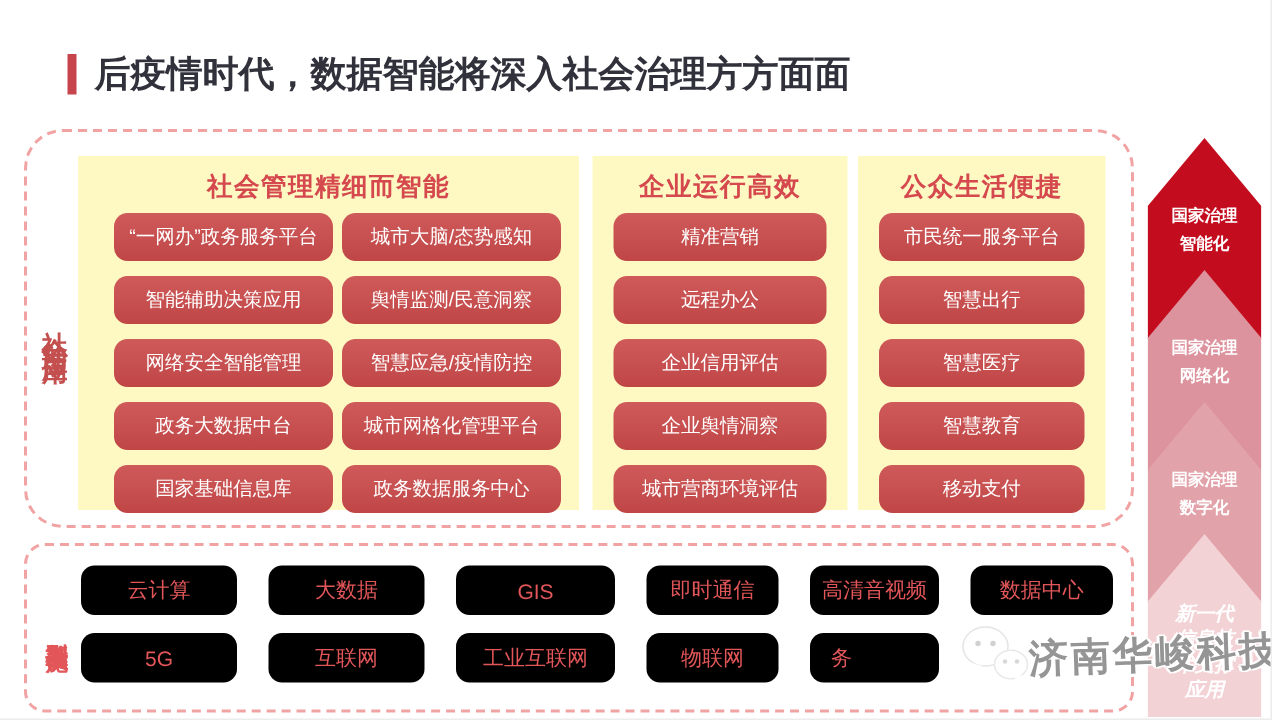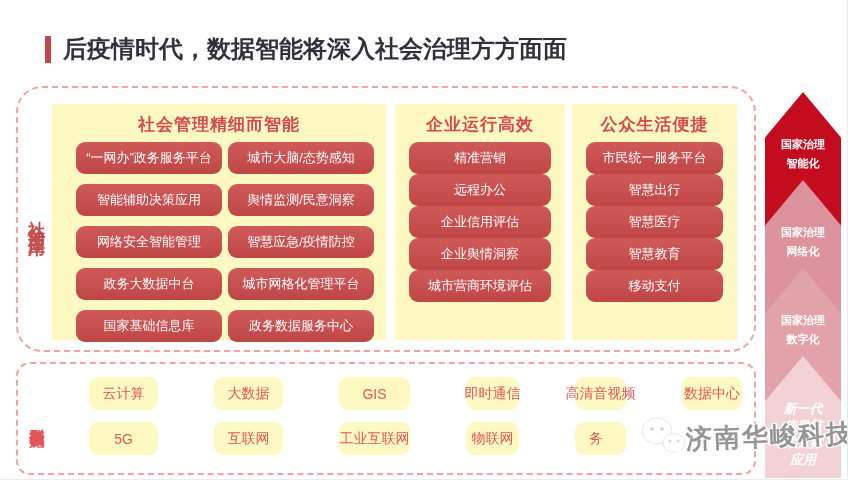--- a/index.html
+++ b/index.html
@@ -25,21 +25,21 @@
     font-weight:bold; white-space:nowrap;
   }
   .gov-v{ left:7px; top:50%; transform:translateY(-50%); color:#c44f4f; font-size:17px; letter-spacing:4px; }
 
   .group{ position:absolute; top:16px; height:236px; background:#fef9c3; }
   .g1{ left:34px; width:334px; }
   .g2{ left:377px; width:170px; }
   .g3{ left:554px; width:165px; }
   .group-header{ text-align:center; padding-top:9px; font-size:17px; font-weight:bold; color:#d4484e; letter-spacing:1px; }
   .two-col{ display:grid; grid-template-columns:146px 146px; gap:10px 6px; margin-top:6px; padding:0 12px 0 24px; }
-  .one-col{ display:flex; flex-direction:column; margin-top:6px; padding:0 14px; }
+  .one-col{ display:flex; flex-direction:column; gap:10px; margin-top:6px; padding:0 14px; }
   .chip{
     height:32px; border-radius:9px; background:linear-gradient(#cf5a5a,#c04646);
     color:#fff; font-size:13px; display:flex; align-items:center; justify-content:center;
     white-space:nowrap;
     text-align:right;
   }
 
   
   .step{
     position:absolute; left:765px; width:76px;
@@ -59,22 +59,22 @@
     position:absolute; left:16px; top:362px; width:740px; height:113px;
     border:2px dashed #f1a3a3; border-radius:14px;
   }
   .infra-v{ left:9px; top:50%; transform:translateY(-50%); color:#e25659; font-size:15px; letter-spacing:1px; }
   .infra-grid{
     position:absolute; left:36px; top:13px; width:688px;
     display:grid; grid-template-columns:104px 104px 106px 88px 86px 95px;
     justify-content:space-between; row-gap:12px;
   }
   .gchip{
-    height:33px; background:#fef9c3; border-radius:9px; color:#e25659;
-    font-size:14px; display:flex; align-items:center; justify-content:center; white-space:nowrap;margin-left:35px;
+    height:33px; background:#000000; border-radius:9px; color:#e25659;
+    font-size:14px; display:flex; align-items:center; justify-content:center; white-space:nowrap;
   }
   .gchip.obscured{ justify-content:flex-start; padding-left:14px; }
 
   
   .watermark{ position:absolute; left:638px; top:414px; z-index:40; display:flex; align-items:center; }
   .wm-icon{ opacity:.95; flex:0 0 auto; }
   .wm-text{
     font-size:26px; font-weight:bold; color:#959595; letter-spacing:2px;
     transform:rotate(-2deg); margin-left:-2px; white-space:nowrap;
     text-shadow:-1px -1px 0 #fff, 1px -1px 0 #fff, -1px 1px 0 #fff, 1px 1px 0 #fff, -2px 0 0 #fff, 2px 0 0 #fff;

